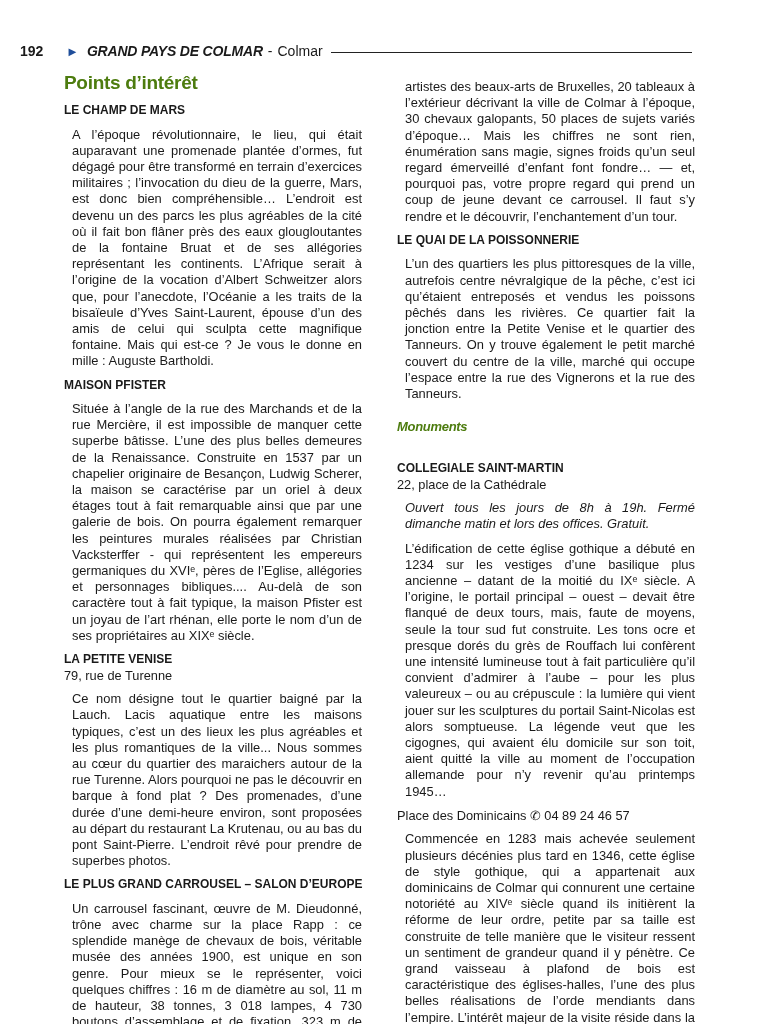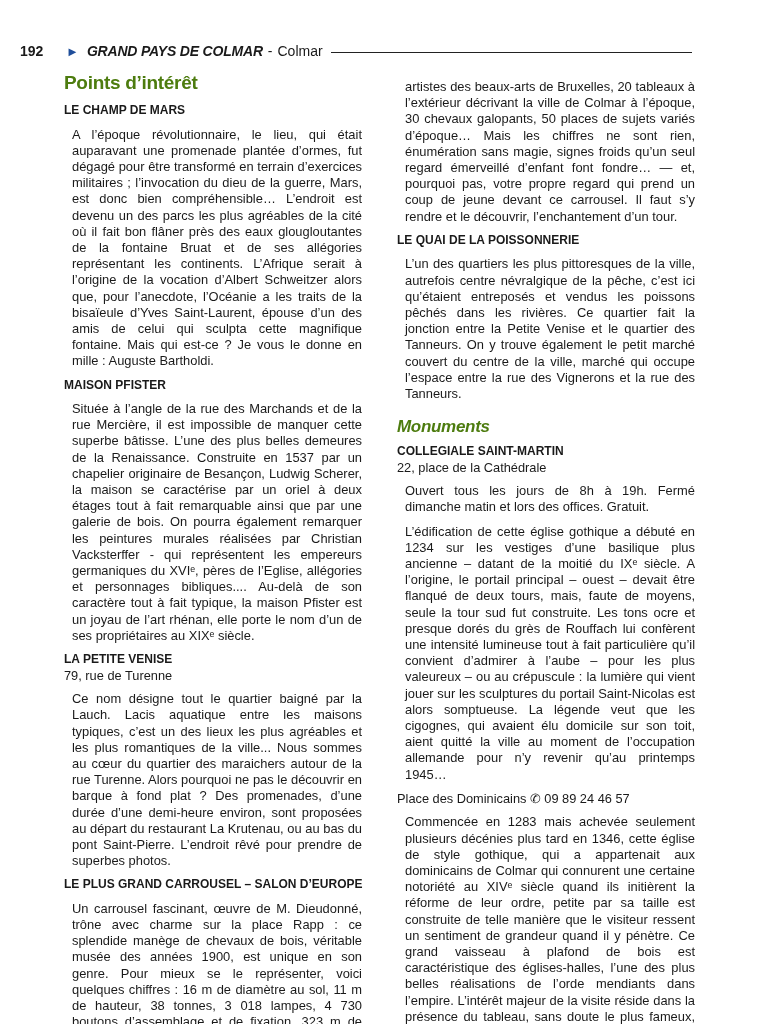--- a/index.html
+++ b/index.html
@@ -8,25 +8,25 @@
   .page-num { font-weight: bold; width: 46px; }
   .arrow { color: #1f4e9a; font-size: 13px; margin-right: 8px; }
   .section-name { font-weight: bold; letter-spacing: -0.2px; font-style: italic; }
   .sep { margin: 0 5px; }
   .city { }
   .rule { flex: 1; height: 0; border-top: 1.5px solid #222; margin-left: 8px; margin-top: 2px; }
   .col { position: absolute; top: 72px; width: 306px; font-size: 12.9px; line-height: 16.2px; text-align: justify; }
   .col.left { left: 64px; }
   .col.right { left: 397px; top: 71px; }
   .cat-title { color: #4d7c0f; font-weight: bold; font-size: 19px; line-height: 22px; margin: 0 0 9px 0; letter-spacing: -0.3px; }
-  .cat-title.italic { font-style: italic; font-size: 17px; margin-top: 14px; margin-bottom: 6px; }
+  .cat-title.italic { font-style: italic; font-size: 13px; margin-top: 14px; margin-bottom: 23px; }
   .entry { margin-bottom: 8px; }
   .entry-title { font-weight: bold; font-size: 12px; line-height: 15.5px; text-transform: uppercase; }
   .entry-addr { font-weight: normal; font-size: 12.8px; line-height: 15.5px; }
-  .entry-info { }
+  .entry-info { font-style: italic; }
   .entry-body { }
   p { margin: 8px; }
 </style>
 </head>
 <body>
 
 <div class="running-head">
   <span class="page-num">192</span>
   <span class="arrow">►</span>
   <span class="section-name">GRAND PAYS DE COLMAR</span>
@@ -71,16 +71,16 @@
   <h2 class="cat-title italic">Monuments</h2>
 
   <div class="entry">
     <div class="entry-title">COLLEGIALE SAINT-MARTIN</div>
     <div class="entry-addr">22, place de la Cathédrale</div>
     <p class="entry-info">Ouvert tous les jours de 8h à 19h. Fermé dimanche matin et lors des offices. Gratuit.</p>
     <p class="entry-body">L’édification de cette église gothique a débuté en 1234 sur les vestiges d’une basilique plus ancienne – datant de la moitié du IXᵉ siècle. A l’origine, le portail principal – ouest – devait être flanqué de deux tours, mais, faute de moyens, seule la tour sud fut construite. Les tons ocre et presque dorés du grès de Rouffach lui confèrent une intensité lumineuse tout à fait particulière qu’il convient d’admirer à l’aube – pour les plus valeureux – ou au crépuscule : la lumière qui vient jouer sur les sculptures du portail Saint-Nicolas est alors somptueuse. La légende veut que les cigognes, qui avaient élu domicile sur son toit, aient quitté la ville au moment de l’occupation allemande pour n’y revenir qu’au printemps 1945…</p>
   </div>
 
   <div class="entry">
-    <div class="entry-addr">Place des Dominicains ✆ 09 89 24 46 57</div>
+    <div class="entry-addr">Place des Dominicains ✆ 04 89 24 46 57</div>
     <p class="entry-body">Commencée en 1283 mais achevée seulement plusieurs décénies plus tard en 1346, cette église de style gothique, qui a appartenait aux dominicains de Colmar qui connurent une certaine notoriété au XIVᵉ siècle quand ils initièrent la réforme de leur ordre, petite par sa taille est construite de telle manière que le visiteur ressent un sentiment de grandeur quand il y pénètre. Ce grand vaisseau à plafond de bois est caractéristique des églises-halles, l’une des plus belles réalisations de l’orde mendiants dans l’empire. L’intérêt majeur de la visite réside dans la présence du tableau, sans doute le plus fameux, de Martin Schongauer, La Vierge au Buisson de Roses - 1473 : l’œuvre</p>
   </div>
 </div>
 
 </body></html>

